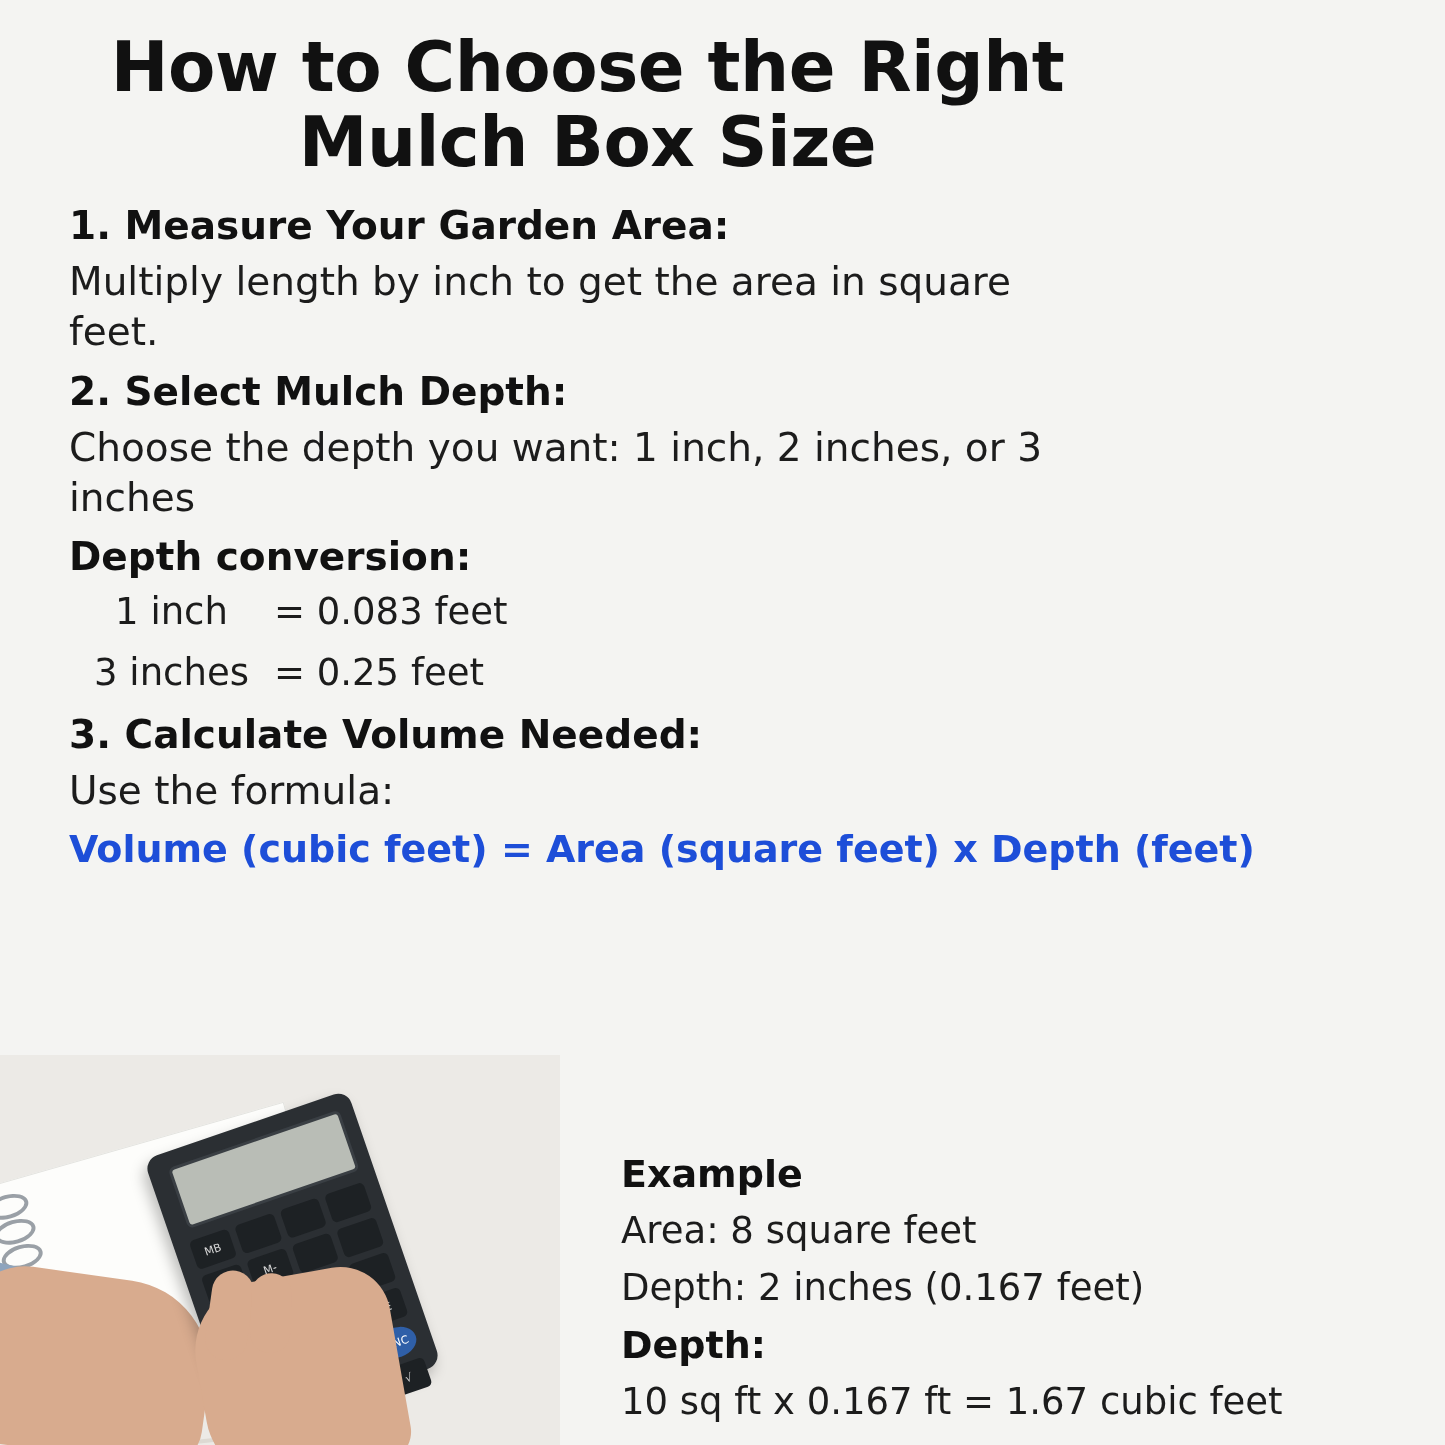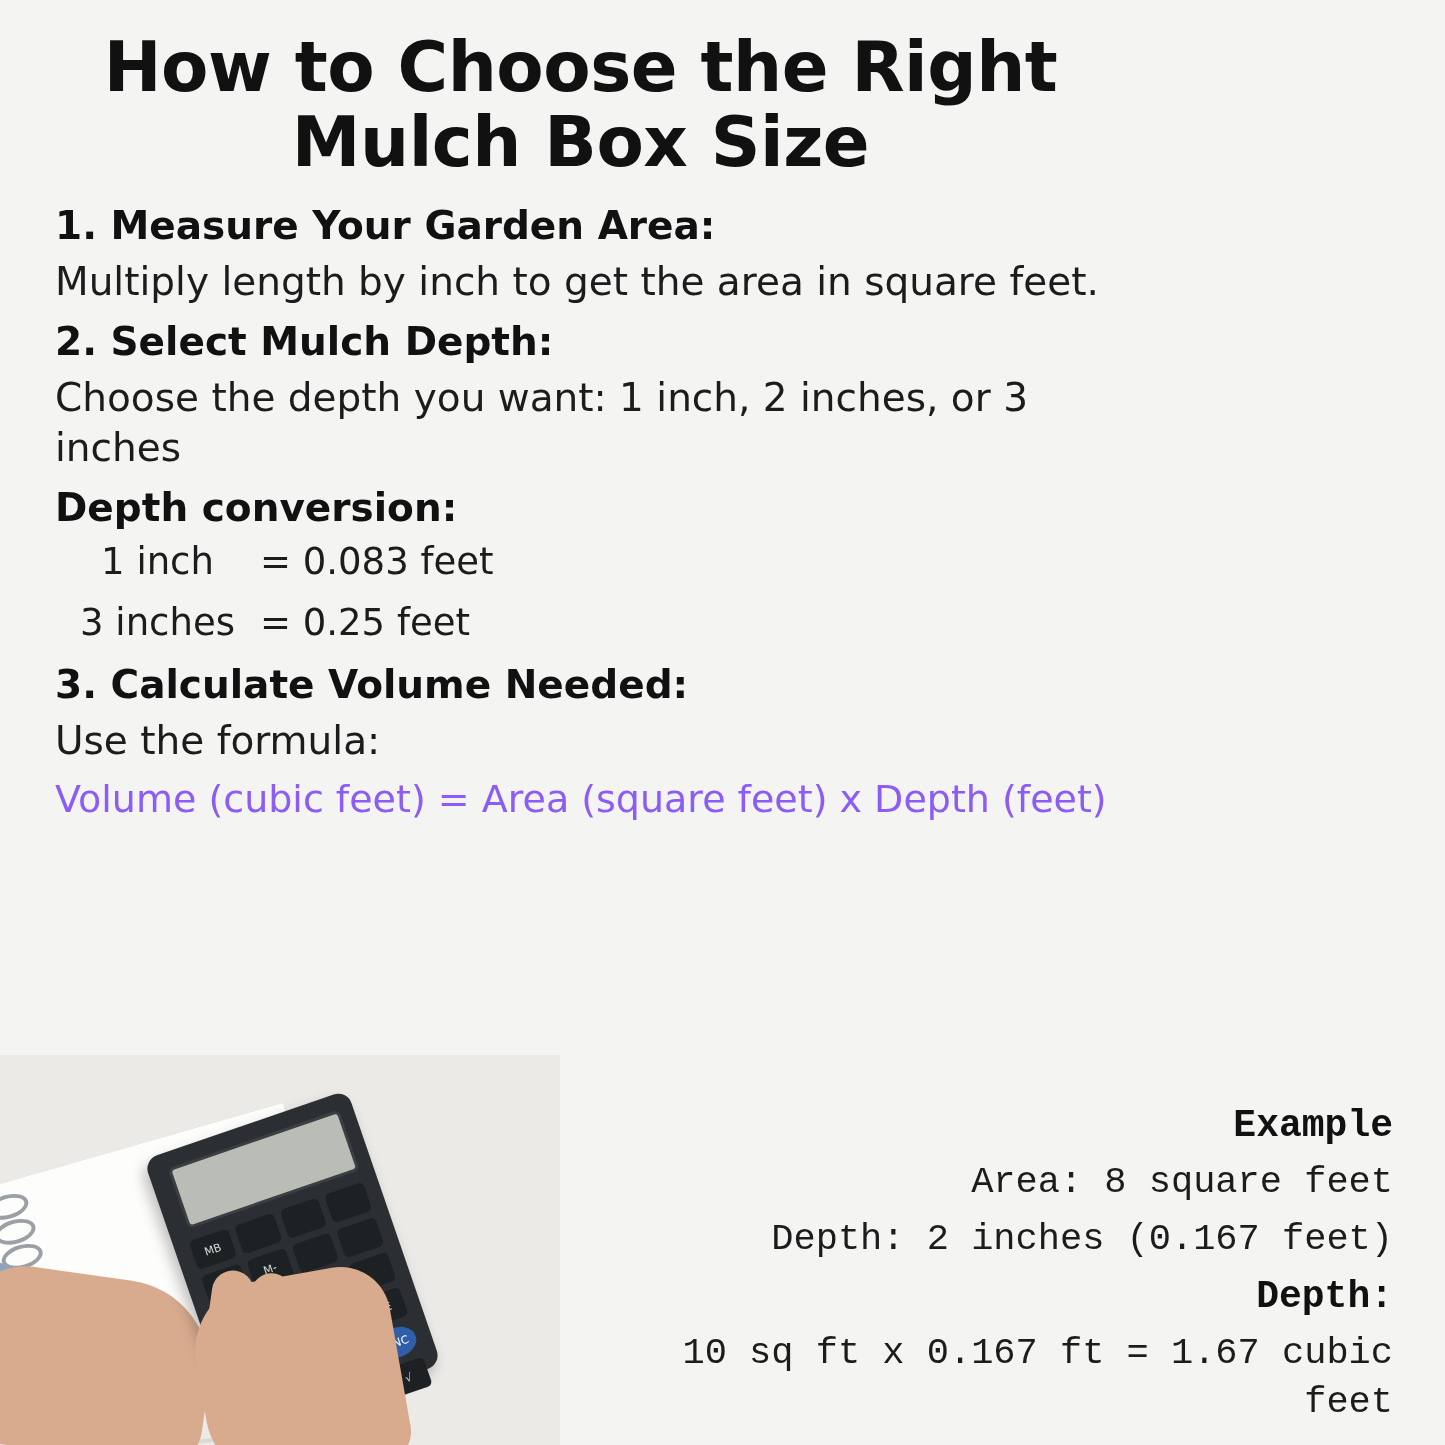--- a/index.html
+++ b/index.html
@@ -13,21 +13,21 @@
     font-family: "DejaVu Sans", sans-serif;
     color: #1a1a1a;
     overflow: hidden;
     position: relative;
   }
   .page {
     position: relative;
     width: 1161px;
     height: 1445px;
     box-sizing: border-box;
-    padding: 30px 55px 0 55px;
+    padding: 30px 55px 0 69px;
   }
   .title {
     font-size: 69px;
     font-weight: bold;
     line-height: 1.08;
     text-align: center;
     letter-spacing: -0.5px;
     margin: 0 0 22px 0;
     color: #111;
   }
@@ -62,44 +62,43 @@
   .conv-label {
     display: inline-block;
     width: 205px;
     flex: 0 0 205px;
   }
   .conv-value {
     display: inline-block;
   }
   .formula {
     font-size: 38px;
-    font-weight: normal;
+    font-weight: bold;
     line-height: 1.25;
     margin: 6px 0 0 0;
-    color: #8b5cf6;
+    color: #1d4ed8;
     white-space: nowrap;
   }
 
   
   .lower {
     position: absolute;
     left: 0;
     bottom: 0;
     width: 1445px;
     height: 400px;
   }
 
   
   .example {
     position: absolute;
-    right: 52px;
+    right: 34px;
     bottom: 10px;
     width: 790px;
-    text-align: right;
-    font-family: Liberation Mono, monospace;
+    text-align: left;
   }
   .example-title {
     font-size: 38px;
     font-weight: bold;
     line-height: 1.3;
     margin: 0 0 8px 0;
     color: #111;
   }
   .example-line {
     font-size: 37px;

